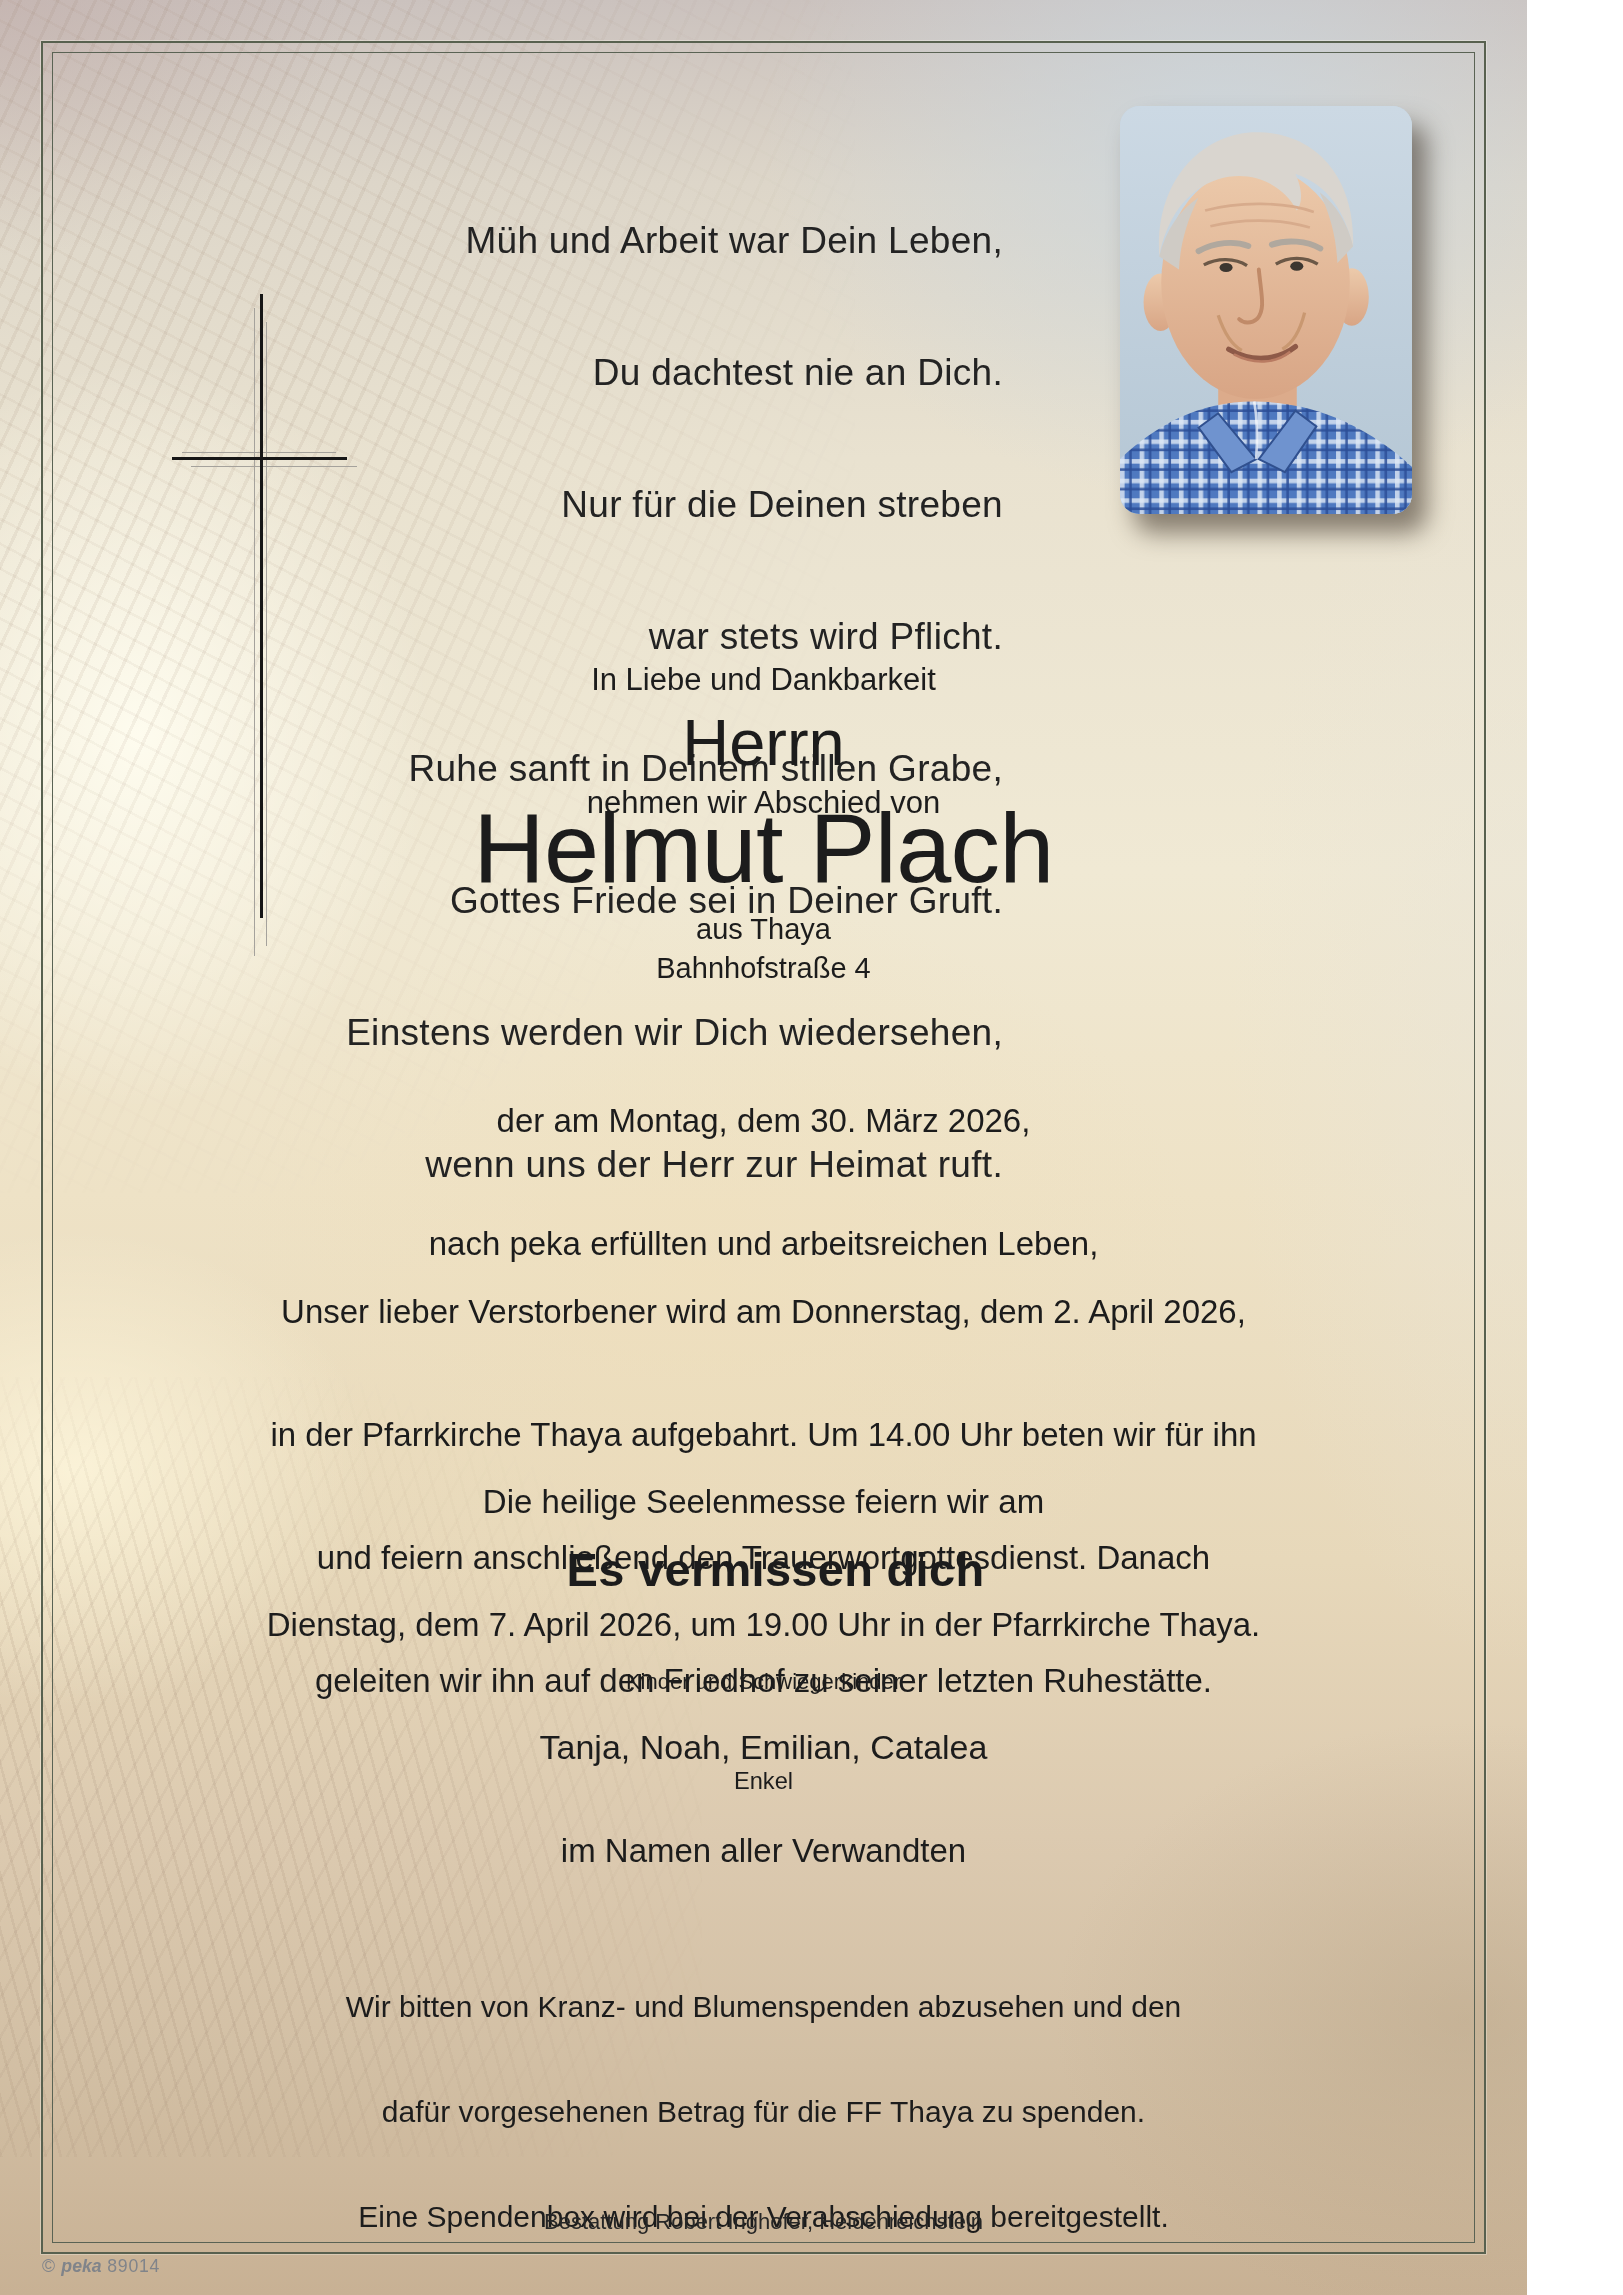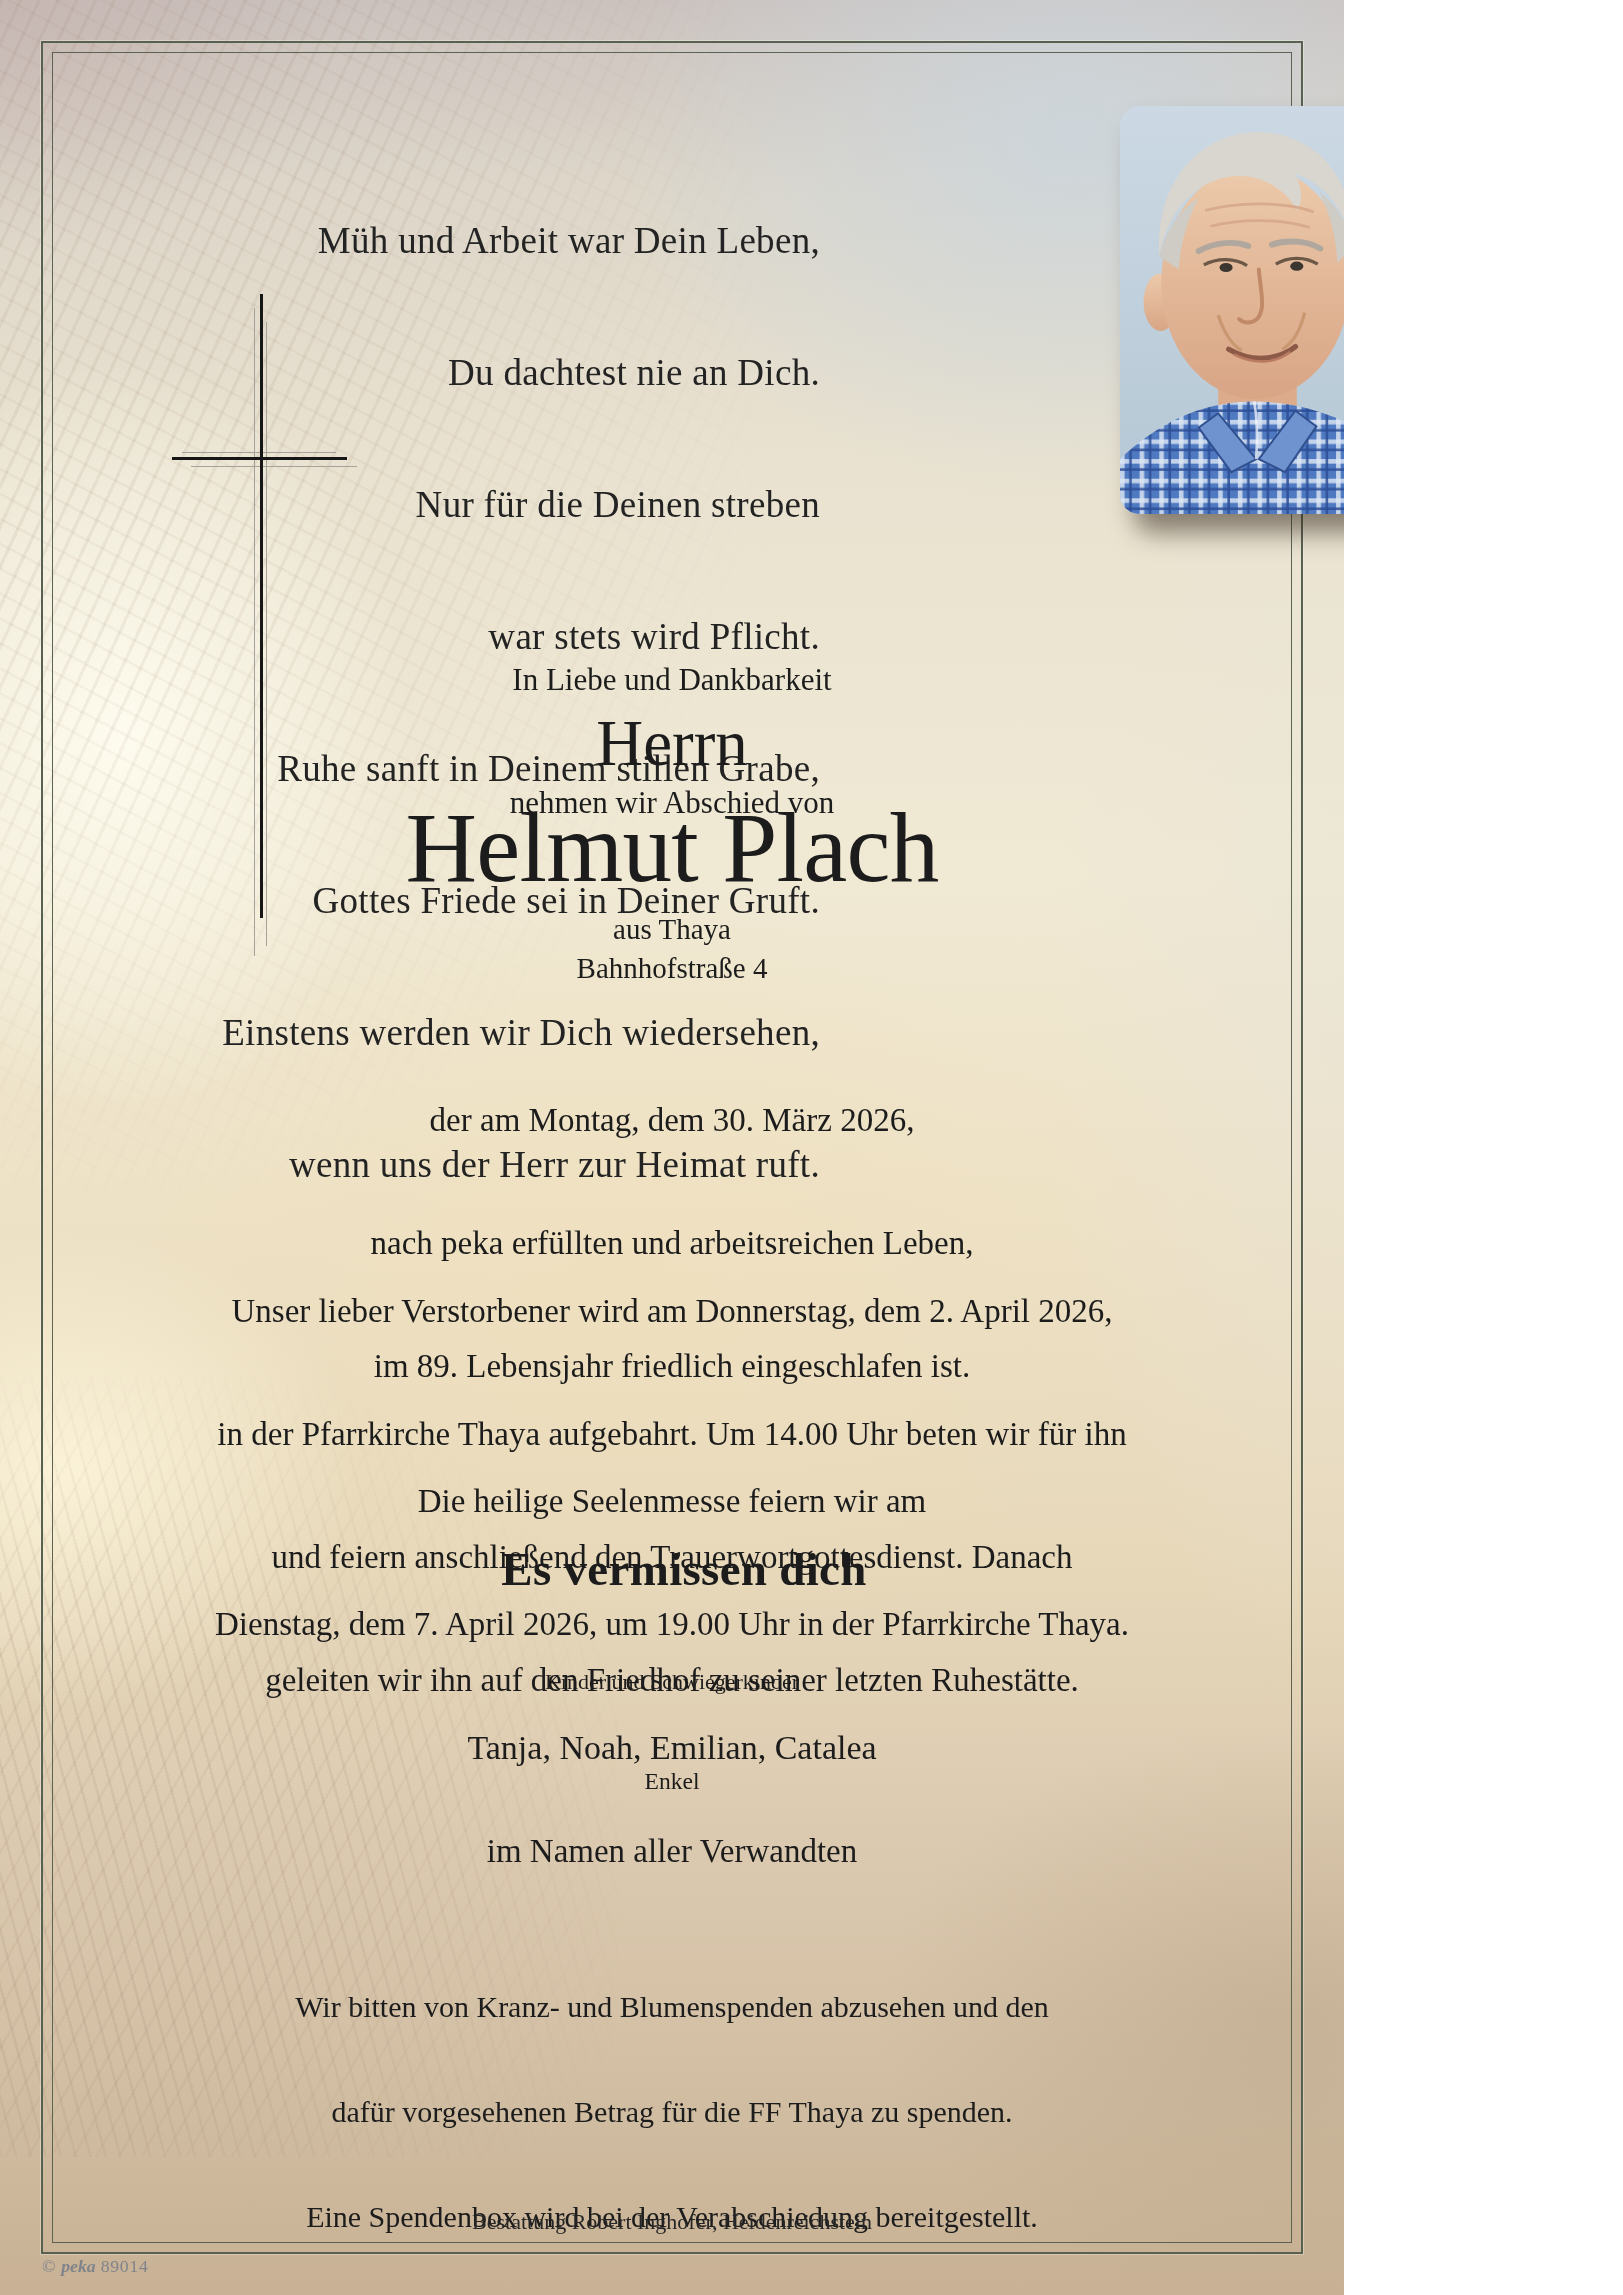--- a/index.html
+++ b/index.html
@@ -1,20 +1,20 @@
 <!DOCTYPE html>
 <html lang="de" style="font-size:10.5px"><head>
 <meta charset="utf-8">
 <style>
   html,body{margin:0;padding:0;}
   .page{
     position:relative;
-    width:1344px;height:2295px;
+    width:1527px;height:2295px;
     overflow:hidden;
-    font-family:Liberation Serif, serif;
+    font-family:Liberation Sans, sans-serif;
     color:#1c1c1c;
     background:linear-gradient(180deg,
       #cbc2be 0%, #ddd6c9 8%, #e9e2d0 20%, #f0e9d4 38%,
       #eee2c6 52%, #e7d8ba 68%, #dccab0 80%, #d2bfa4 90%, #c8b194 100%);
   }
   
   .bg-overlay{position:absolute;inset:0;pointer-events:none;}
   .bg-sky{background:radial-gradient(ellipse 654px 523px at 80% 6%, rgba(203,214,222,.85), rgba(203,214,222,0) 70%);}
   .bg-pink-corner{background:radial-gradient(ellipse 497px 366px at 0% 0%, rgba(193,172,168,.55), rgba(193,172,168,0) 70%);}
   .bg-sun{background:radial-gradient(ellipse 471px 602px at 9% 32%, rgba(255,253,240,.95), rgba(255,253,240,0) 62%);}
@@ -186,21 +186,20 @@
   </div>
 
   <div class="tblock salutation">Herrn</div>
   <div class="tblock deceased-name">Helmut Plach</div>
   <div class="tblock origin">aus Thaya</div>
   <div class="tblock address">Bahnhofstraße 4</div>
 
   <div class="tblock death-notice">
     <div>der am Montag, dem 30. März 2026,</div>
     <div>nach peka erfüllten und arbeitsreichen Leben,</div>
-    <div>im 89. Lebensjahr friedlich eingeschlafen ist.</div>
   </div>
 
   <div class="tblock funeral-notice">
     <div>Unser lieber Verstorbener wird am Donnerstag, dem 2. April 2026,</div>
     <div>in der Pfarrkirche Thaya aufgebahrt. Um 14.00 Uhr beten wir für ihn</div>
     <div>und feiern anschließend den Trauerwortgottesdienst. Danach</div>
     <div>geleiten wir ihn auf den Friedhof zu seiner letzten Ruhestätte.</div>
   </div>
 
   <div class="tblock mass-notice">

